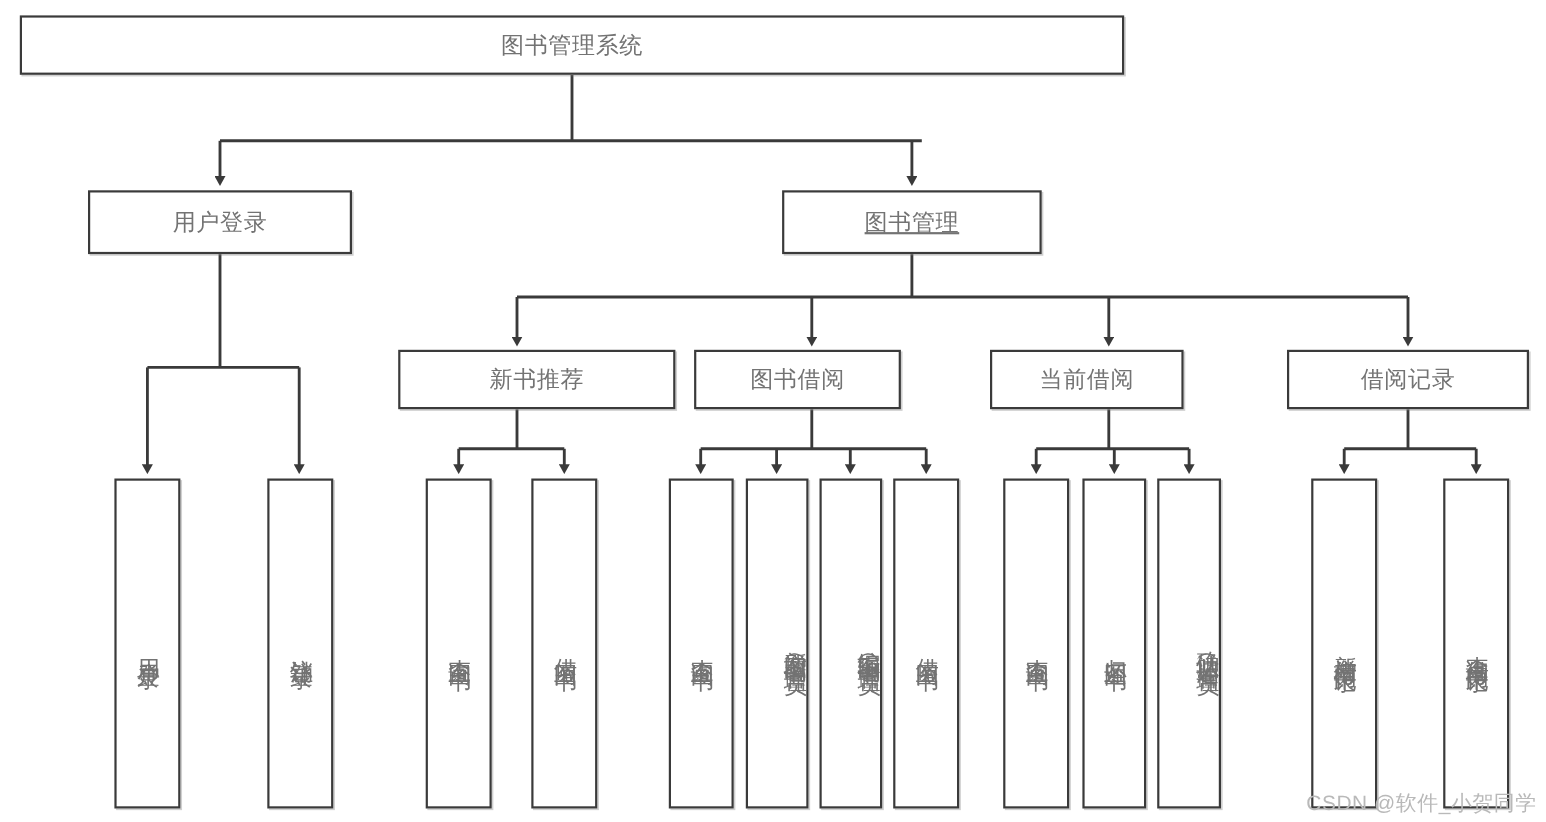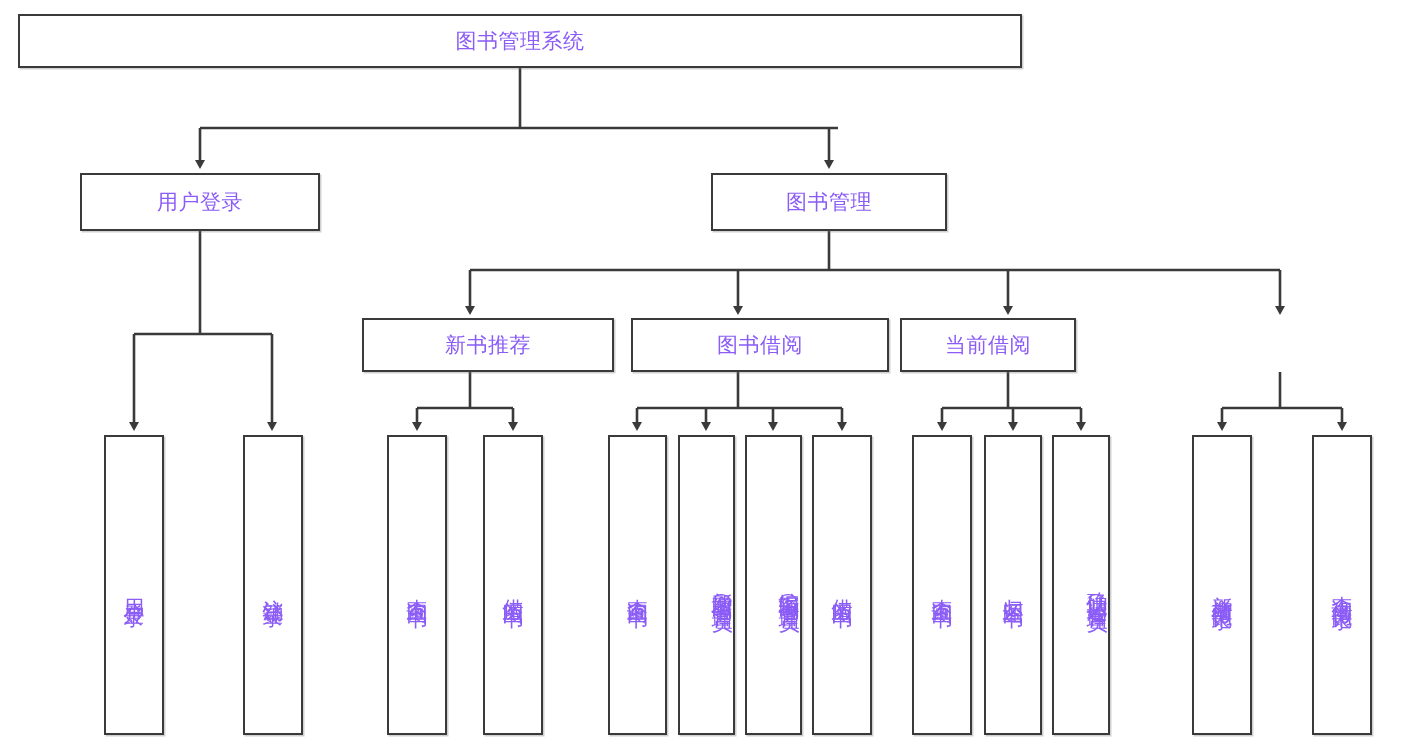--- a/index.html
+++ b/index.html
@@ -23,21 +23,21 @@
     top: 0;
     width: 1405px;
     height: 747px;
     pointer-events: none;
   }
   .node {
     position: absolute;
     box-sizing: border-box;
     border: 2.5px solid #3a3a3a;
     background: #ffffff;
-    color: #8b5cf6;
+    color: #737373;
     display: flex;
     align-items: center;
     justify-content: center;
     text-align: center;
     box-shadow: 1.5px 1.5px 0 rgba(120,120,120,0.35);
   }
   .node.horiz {
     font-size: 21px;
     letter-spacing: 0.5px;
   }
@@ -125,32 +125,35 @@
     </g>
   </svg>
 
   <div class="node horiz" style="left:18px; top:14px; width:1004px; height:54px;">
     <span>图书管理系统</span>
   </div>
 
   <div class="node horiz" style="left:80px; top:173px; width:240px; height:58px;">
     <span>用户登录</span>
   </div>
-  <div class="node horiz" style="left:711px; top:173px; width:236px; height:58px;">
+  <div class="node horiz" style="left:711px; top:173px; width:236px; height:58px;text-decoration:underline;">
     <span>图书管理</span>
   </div>
 
   <div class="node horiz" style="left:362px; top:318px; width:252px; height:54px;">
     <span>新书推荐</span>
   </div>
-  <div class="node horiz" style="left:631px; top:318px; width:258px; height:54px;align-items:center;">
+  <div class="node horiz" style="left:631px; top:318px; width:188px; height:54px;align-items:center;">
     <span>图书借阅</span>
   </div>
   <div class="node horiz" style="left:900px; top:318px; width:176px; height:54px;">
     <span>当前借阅</span>
+  </div>
+  <div class="node horiz" style="left:1170px; top:318px; width:220px; height:54px;">
+    <span>借阅记录</span>
   </div>
 
   <div class="node vert midcenter" style="left:104px; top:435px; width:60px; height:300px;">
     <span class="vlabel">用户登录</span>
   </div>
   <div class="node vert midcenter" style="left:243px; top:435px; width:60px; height:300px;">
     <span class="vlabel">注销登录</span>
   </div>
   <div class="node vert midcenter" style="left:387px; top:435px; width:60px; height:300px;">
     <span class="vlabel">查询图书</span>
@@ -179,14 +182,15 @@
   <div class="node vert" style="left:1052px; top:435px; width:58px; height:300px;">
     <span class="vlabel">确认归还（管理员）</span>
   </div>
   <div class="node vert midcenter" style="left:1192px; top:435px; width:60px; height:300px;">
     <span class="vlabel">新增借阅记录</span>
   </div>
   <div class="node vert midcenter" style="left:1312px; top:435px; width:60px; height:300px;">
     <span class="vlabel">查询借阅记录</span>
   </div>
 
+  <div class="watermark">CSDN @软件_小贺同学</div>
 
 </div>
 
 </body></html>

